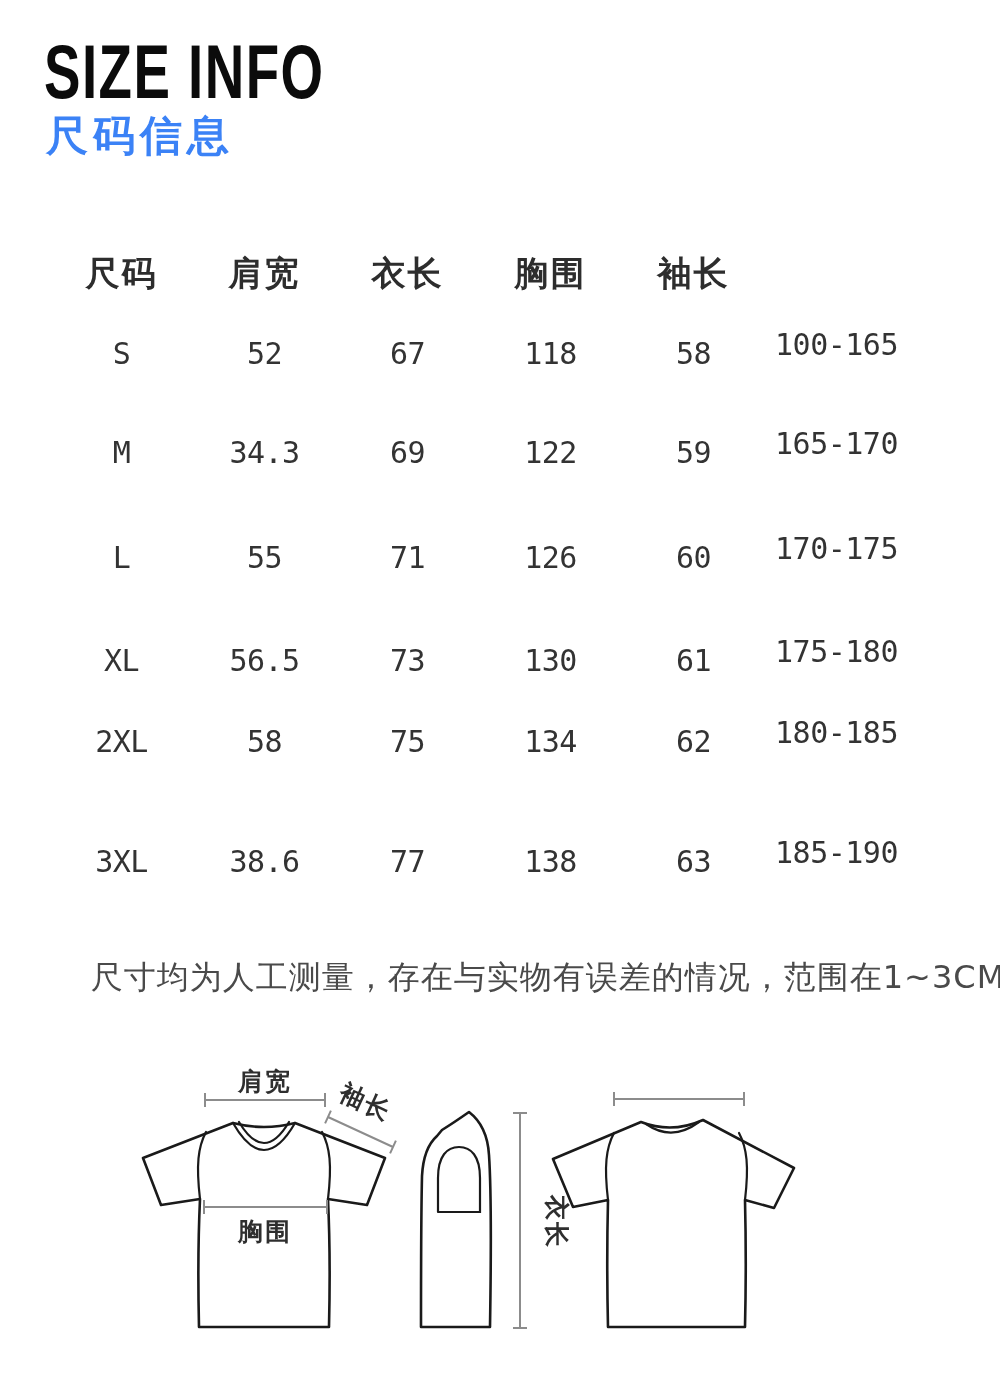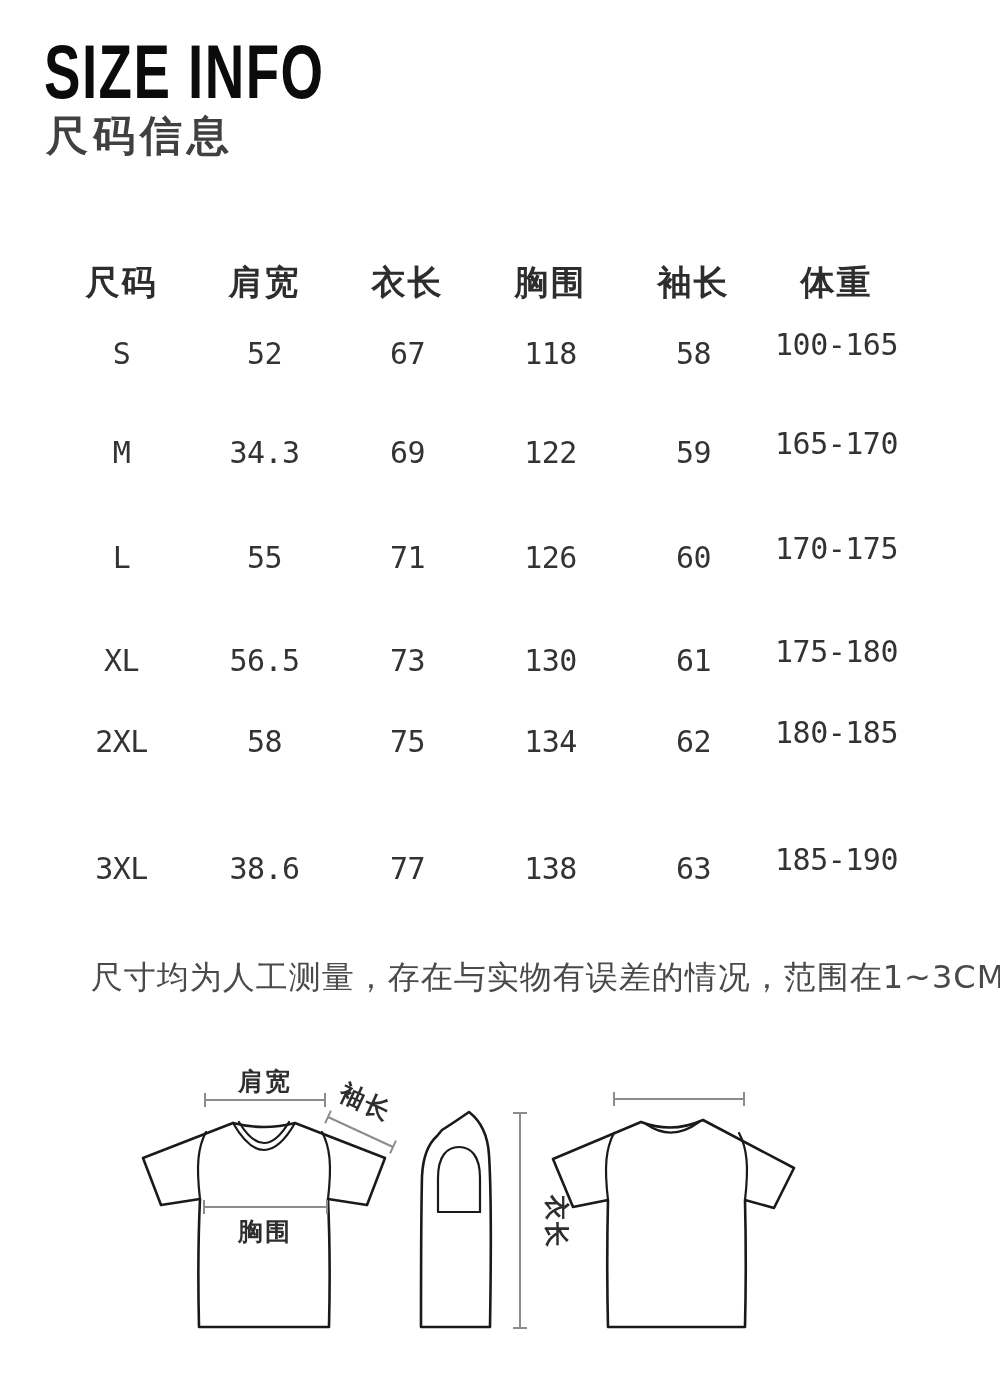--- a/index.html
+++ b/index.html
@@ -14,42 +14,42 @@
     position:absolute; left:44px; top:34px;
     font-family:"Liberation Sans", sans-serif;
     font-weight:700; font-size:76px; line-height:1;
     letter-spacing:2px; color:#0b0b0b;
     transform:scaleX(0.72); transform-origin:left top;
     white-space:nowrap;
   }
   .subtitle {
     position:absolute; left:46px; top:112px;
     font-size:42px; line-height:1.15; font-weight:600;
-    letter-spacing:5px; color:#404040; white-space:nowrap;
+    letter-spacing:5px; color:#3b82f6; white-space:nowrap;
   }
 
   
   .size-table { position:absolute; left:50px; top:240px; width:858px; height:680px; }
   .t-row { position:absolute; left:0; width:100%; display:flex; align-items:center; height:50px; }
-  .t-row.header { height:60px; top:13px; }
+  .t-row.header { height:60px; top:4px; }
   .t-cell { width:143px; text-align:center; flex:0 0 143px; }
   .header .t-cell {
     font-size:34px; font-weight:600; color:#2d2d2d; letter-spacing:2px;
   }
   .data-cell {
     font-family:"DejaVu Sans Mono", monospace;
     font-size:30px; color:#333333; letter-spacing:-0.5px;
   }
   .raise { transform:translateY(-9px); }
   .row-s   { top:88px; }
   .row-m   { top:187px; }
   .row-l   { top:292px; }
   .row-xl  { top:395px; }
   .row-2xl { top:476px; }
-  .row-3xl { top:596px;align-items:flex-end; }
+  .row-3xl { top:596px; }
 
   
   .note {
     position:absolute; left:0; top:958px; width:100%;
     text-align:center; font-size:32px; line-height:1.2;
     font-weight:400; letter-spacing:1px; color:#4a4a4a;
     white-space:nowrap;
     padding-left:48px;
   }
 
@@ -72,21 +72,20 @@
   <div class="subtitle">尺码信息</div>
 
   <div class="size-table">
 
     <div class="t-row header">
       <div class="t-cell">尺码</div>
       <div class="t-cell">肩宽</div>
       <div class="t-cell">衣长</div>
       <div class="t-cell">胸围</div>
       <div class="t-cell">袖长</div>
-      <div class="t-cell">体重</div>
     </div>
 
     <div class="t-row row-s">
       <div class="t-cell data-cell">S</div>
       <div class="t-cell data-cell">52</div>
       <div class="t-cell data-cell">67</div>
       <div class="t-cell data-cell">118</div>
       <div class="t-cell data-cell">58</div>
       <div class="t-cell data-cell raise">100-165</div>
     </div>

